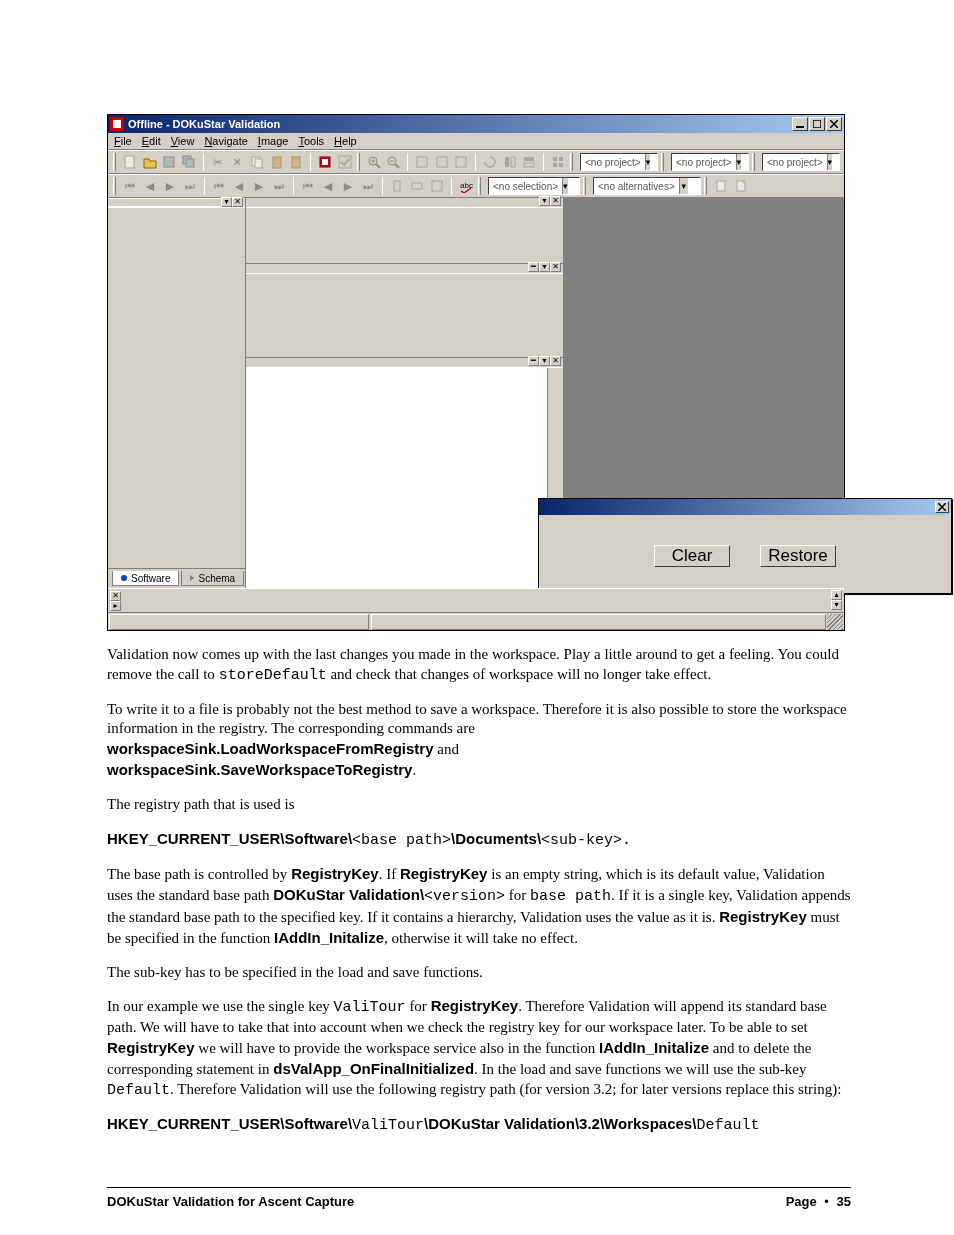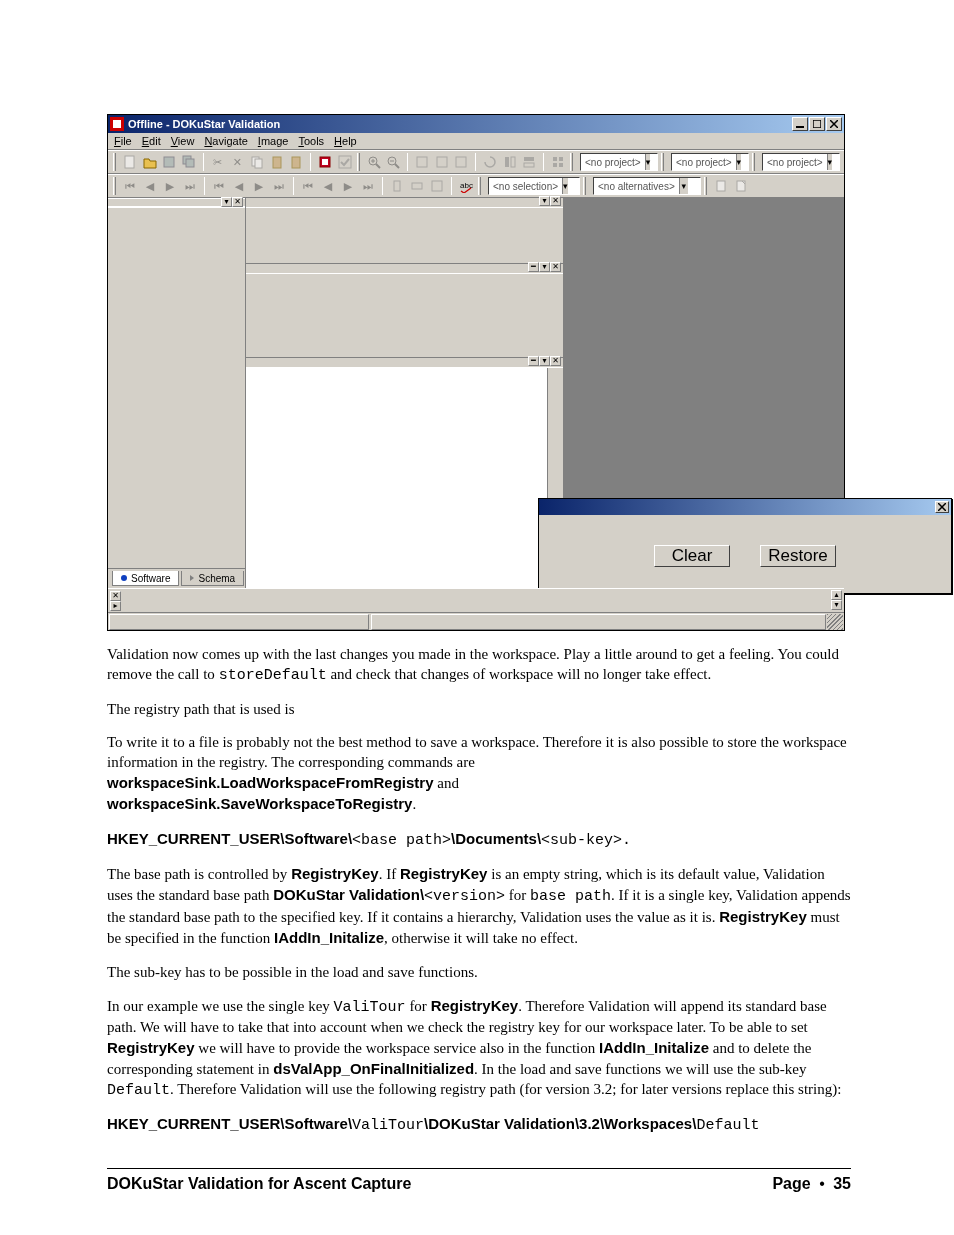--- a/index.html
+++ b/index.html
@@ -254,25 +254,25 @@
   .grip-corner {
     width:16px; height:16px; margin:1px 1px 0 0;
     background: repeating-linear-gradient(135deg, #808080 0 1px, transparent 1px 3px);
   }
   
   .doc p { margin: 0 0 14px 0; line-height: 1.32; }
   .doc .b { font-family: Arial, Helvetica, sans-serif; font-weight: bold; }
   .doc code, .mono { font-family: "Courier New", monospace; }
   .footer {
     border-top: 1.5px solid #000;
-    margin-top: 32px;
+    margin-top: 51px;
     padding-top: 6px;
     display:flex;
     font-family: Arial, Helvetica, sans-serif;
-    font-size: 16px;
+    font-size: 13px;
     font-weight: bold;
     gap: 25px;
   }
   .footer .r { margin-left:auto; font-weight: normal;}
   .footer .r b { font-weight: bold;}
   .footer .bullet { font-weight: normal; padding: 0 4px;}
   svg { display:block; }
 </style>
 </head>
 <body>
@@ -603,33 +603,33 @@
       <div class="status-cell a"></div>
       <div class="status-cell b"></div>
       <div class="grip-corner"></div>
     </div>
   </div>
 
   <div class="doc">
     <p>
       <span>Validation now comes up with the last changes you made in the workspace. Play a little around to get a feeling. You could remove the call to </span><code>storeDefault</code><span> and check that changes of workspace will no longer take effect.</span>
     </p>
-    <p>The registry path that is used is</p>
     <p>
       <span>To write it to a file is probably not the best method to save a workspace. Therefore it is also possible to store the workspace information in the registry. The corresponding commands are</span><br>
       <span class="b">workspaceSink.LoadWorkspaceFromRegistry</span><span> and</span><br>
       <span class="b">workspaceSink.SaveWorkspaceToRegistry</span>.
     </p>
+    <p>The registry path that is used is</p>
     <p>
       <span class="b">HKEY_CURRENT_USER\Software\</span><span class="mono">&lt;base path&gt;</span><span class="b">\Documents\</span><span class="mono">&lt;sub-key&gt;</span><span class="mono">.</span>
     </p>
     <p>
       <span>The base path is controlled by </span><span class="b">RegistryKey</span><span>. If </span><span class="b">RegistryKey</span><span> is an empty string, which is its default value, Validation uses the standard base path </span><span class="b">DOKuStar Validation\</span><span class="mono">&lt;version&gt;</span><span> for </span><span class="mono">base path</span><span>. If it is a single key, Validation appends the standard base path to the specified key. If it contains a hierarchy, Validation uses the value as it is. </span><span class="b">RegistryKey</span><span> must be specified in the function </span><span class="b">IAddIn_Initalize</span><span>, otherwise it will take no effect.</span>
     </p>
-    <p>The sub-key has to be possible in the load and save functions.</p>
+    <p>The sub-key has to be specified in the load and save functions.</p>
     <p>
       <span>In our example we use the single key </span><span class="mono">ValiTour</span><span> for </span><span class="b">RegistryKey</span><span>. Therefore Validation will append its standard base path. We will have to take that into account when we check the registry key for our workspace later. To be able to set </span><span class="b">RegistryKey</span><span> we will have to provide the workspace service also in the function </span><span class="b">IAddIn_Initalize</span><span> and to delete the corresponding statement in </span><span class="b">dsValApp_OnFinalInitialized</span><span>. In the load and save functions we will use the sub-key </span><span class="mono">Default</span><span>. Therefore Validation will use the following registry path (for version 3.2; for later versions replace this string):</span>
     </p>
     <p>
       <span class="b">HKEY_CURRENT_USER\Software\</span><span class="mono">ValiTour</span><span class="b">\DOKuStar Validation\3.2\Workspaces\</span><span class="mono">Default</span>
     </p>
   </div>
 
   <div class="footer">
     <span>DOKuStar Validation for Ascent Capture</span>

